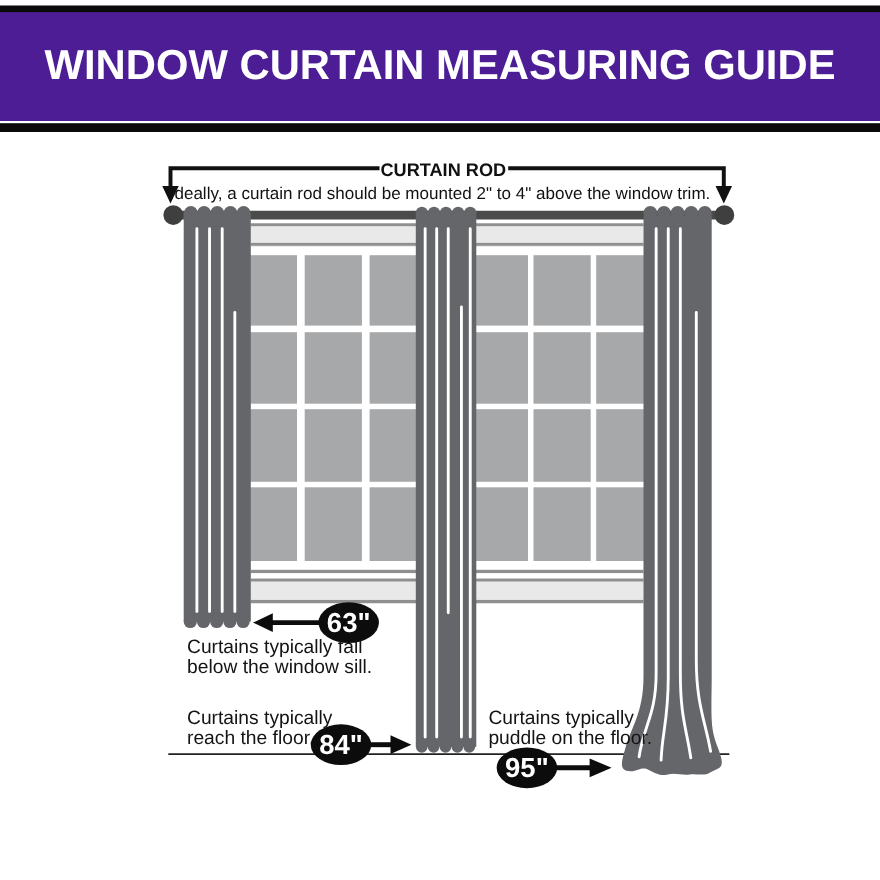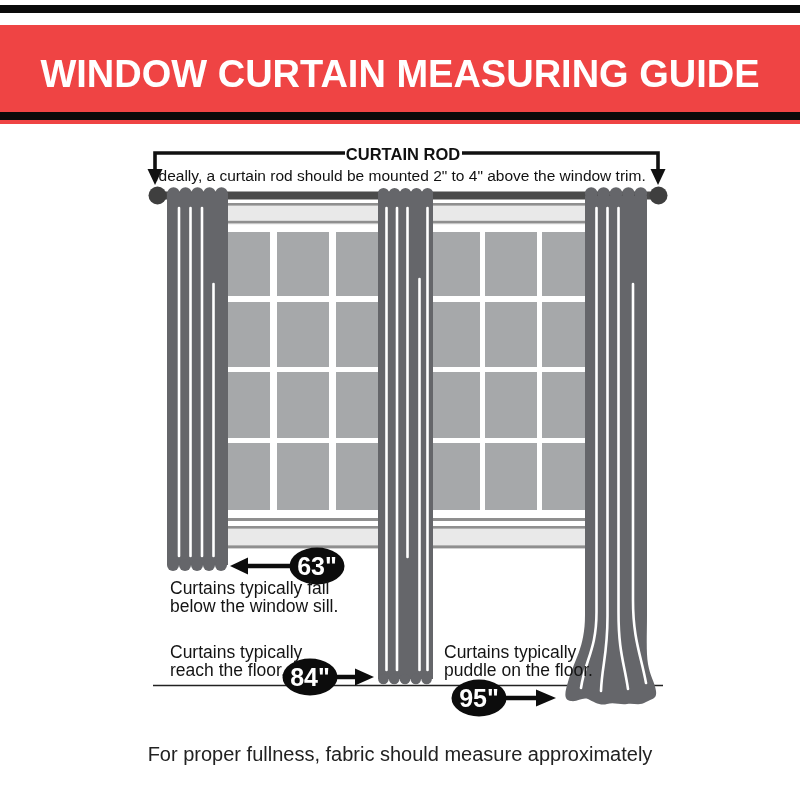--- a/index.html
+++ b/index.html
@@ -5,21 +5,21 @@
   html,body{margin:0;padding:0;}
   body{
     width:800px;height:800px;position:relative;background:#ffffff;
     font-family:"Liberation Sans", sans-serif;overflow:hidden;
   }
   .banner{position:absolute;left:0;top:5px;width:800px;height:115px;}
   .banner .bar{position:absolute;left:0;width:800px;height:8px;background:#0a0a0a;}
   .banner .bar.top{top:0;}
   .banner .bar.bottom{bottom:0;}
   .banner .field{
-    position:absolute;left:0;top:20px;width:800px;height:99px;background:#ef4444;
+    position:absolute;left:0;top:6px;width:800px;height:99px;background:#4c1d95;
     display:flex;align-items:center;justify-content:center;
   }
   .banner .title{
     color:#ffffff;font-size:38px;font-weight:bold;letter-spacing:0px;
     white-space:nowrap;
   }
   svg.diagram{position:absolute;left:0;top:0;width:800px;height:800px;}
   .footer{
     position:absolute;left:0;top:742px;width:800px;text-align:center;
     font-size:20px;line-height:24px;color:#222222;
@@ -197,14 +197,13 @@
     <text x="444" y="658" font-size="17.5" fill="#141414">Curtains typically</text>
     <text x="444" y="676" font-size="17.5" fill="#141414">puddle on the floor.</text>
     <line x1="504" y1="698" x2="538" y2="698" stroke="#0c0c0c" stroke-width="4.5"></line>
     <polygon points="536,689.5 536,706.5 556,698" fill="#0c0c0c"></polygon>
     <ellipse cx="479" cy="698" rx="27.5" ry="18.5" fill="#0c0c0c"></ellipse>
     <text x="479" y="706.5" text-anchor="middle" font-size="25" font-weight="bold" fill="#ffffff">95"</text>
   </g>
 </svg>
 
 <div class="footer">
-  <div>For proper fullness, fabric should measure approximately</div>
 </div>
 
 </body></html>

